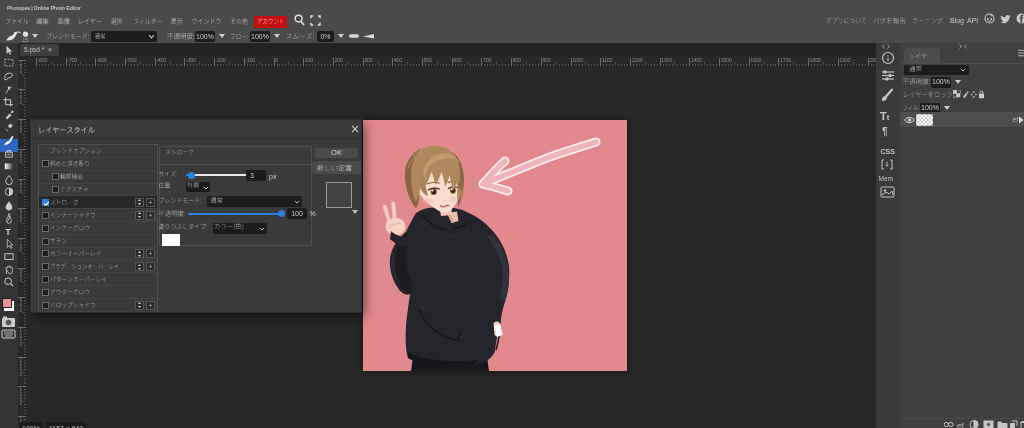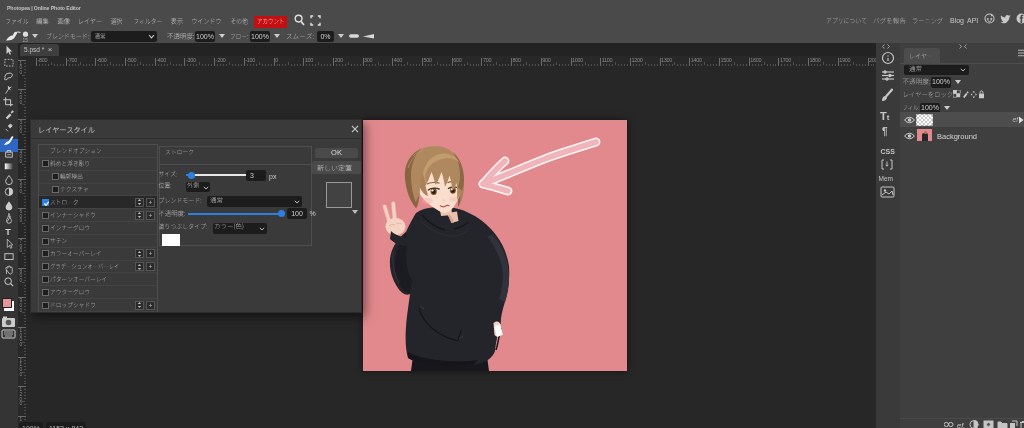--- a/index.html
+++ b/index.html
@@ -963,31 +963,20 @@
       <svg class="abs" style="left:4px;top:4px" width="11" height="8" viewBox="0 0 11 8">
           <path d="M0.5,4 Q5.5,-1.5 10.5,4 Q5.5,9.5 0.5,4 Z" fill="none" stroke="#ccc" stroke-width="1"></path>
           <circle cx="5.5" cy="4" r="1.7" fill="#ccc"></circle>
         </svg>
       <div style="position:absolute;left:16px;top:1.5px;width:17px;height:12px;border:1px dashed #aaa;background:#fff;background-image:linear-gradient(45deg,#ccc 25%,transparent 25%,transparent 75%,#ccc 75%),linear-gradient(45deg,#ccc 25%,transparent 25%,transparent 75%,#ccc 75%);background-size:4px 4px;background-position:0 0,2px 2px"></div>
       <span style="position:absolute;right:6px;top:4px;font-size:6.5px;color:#bbb;font-style:italic">ef</span>
       <svg class="abs" style="right:0px;top:3.5px" width="6" height="8" viewBox="0 0 6 8">
           <path d="M1,0.5 L5.5,4 L1,7.5 Z" fill="#ddd"></path>
         </svg>
     </div>
-    <div style="position:absolute;left:0;top:84.5px;width:124px;height:15px">
-      <svg class="abs" style="left:4px;top:4px" width="11" height="8" viewBox="0 0 11 8">
-          <path d="M0.5,4 Q5.5,-1.5 10.5,4 Q5.5,9.5 0.5,4 Z" fill="none" stroke="#ccc" stroke-width="1"></path>
-          <circle cx="5.5" cy="4" r="1.7" fill="#ccc"></circle>
-        </svg>
-      <div style="position:absolute;left:17px;top:1.5px;width:15px;height:12px;background:#e2898d;overflow:hidden">
-         <div style="position:absolute;left:5px;top:3.5px;width:6px;height:9px;background:#26262c;border-radius:2px 2px 0 0"></div>
-         <div style="position:absolute;left:6.8px;top:1.5px;width:3px;height:3px;border-radius:50%;background:#a27c55"></div>
-      </div>
-      <span style="position:absolute;left:37px;top:4px;font-size:7.5px;color:#d6d6d6">Background</span>
-    </div>
 
     <div style="position:absolute;left:0;top:374.5px;width:124px;height:1px;background:#4a4a4a"></div>
     <svg class="abs" style="left:44px;top:377px" width="80" height="9" viewBox="0 0 80 9" fill="none" stroke="#c5c5c5" stroke-width="1">
       <g>
           <rect x="0" y="2.5" width="4.5" height="4" rx="2"></rect>
           <rect x="4.5" y="2.5" width="4.5" height="4" rx="2"></rect>
         </g>
       <text x="13" y="7.5" font-size="7.5" fill="#c5c5c5" stroke="none" font-style="italic">ef.</text>
       <g transform="translate(26,0)">
           <circle cx="4" cy="4.5" r="4"></circle>

